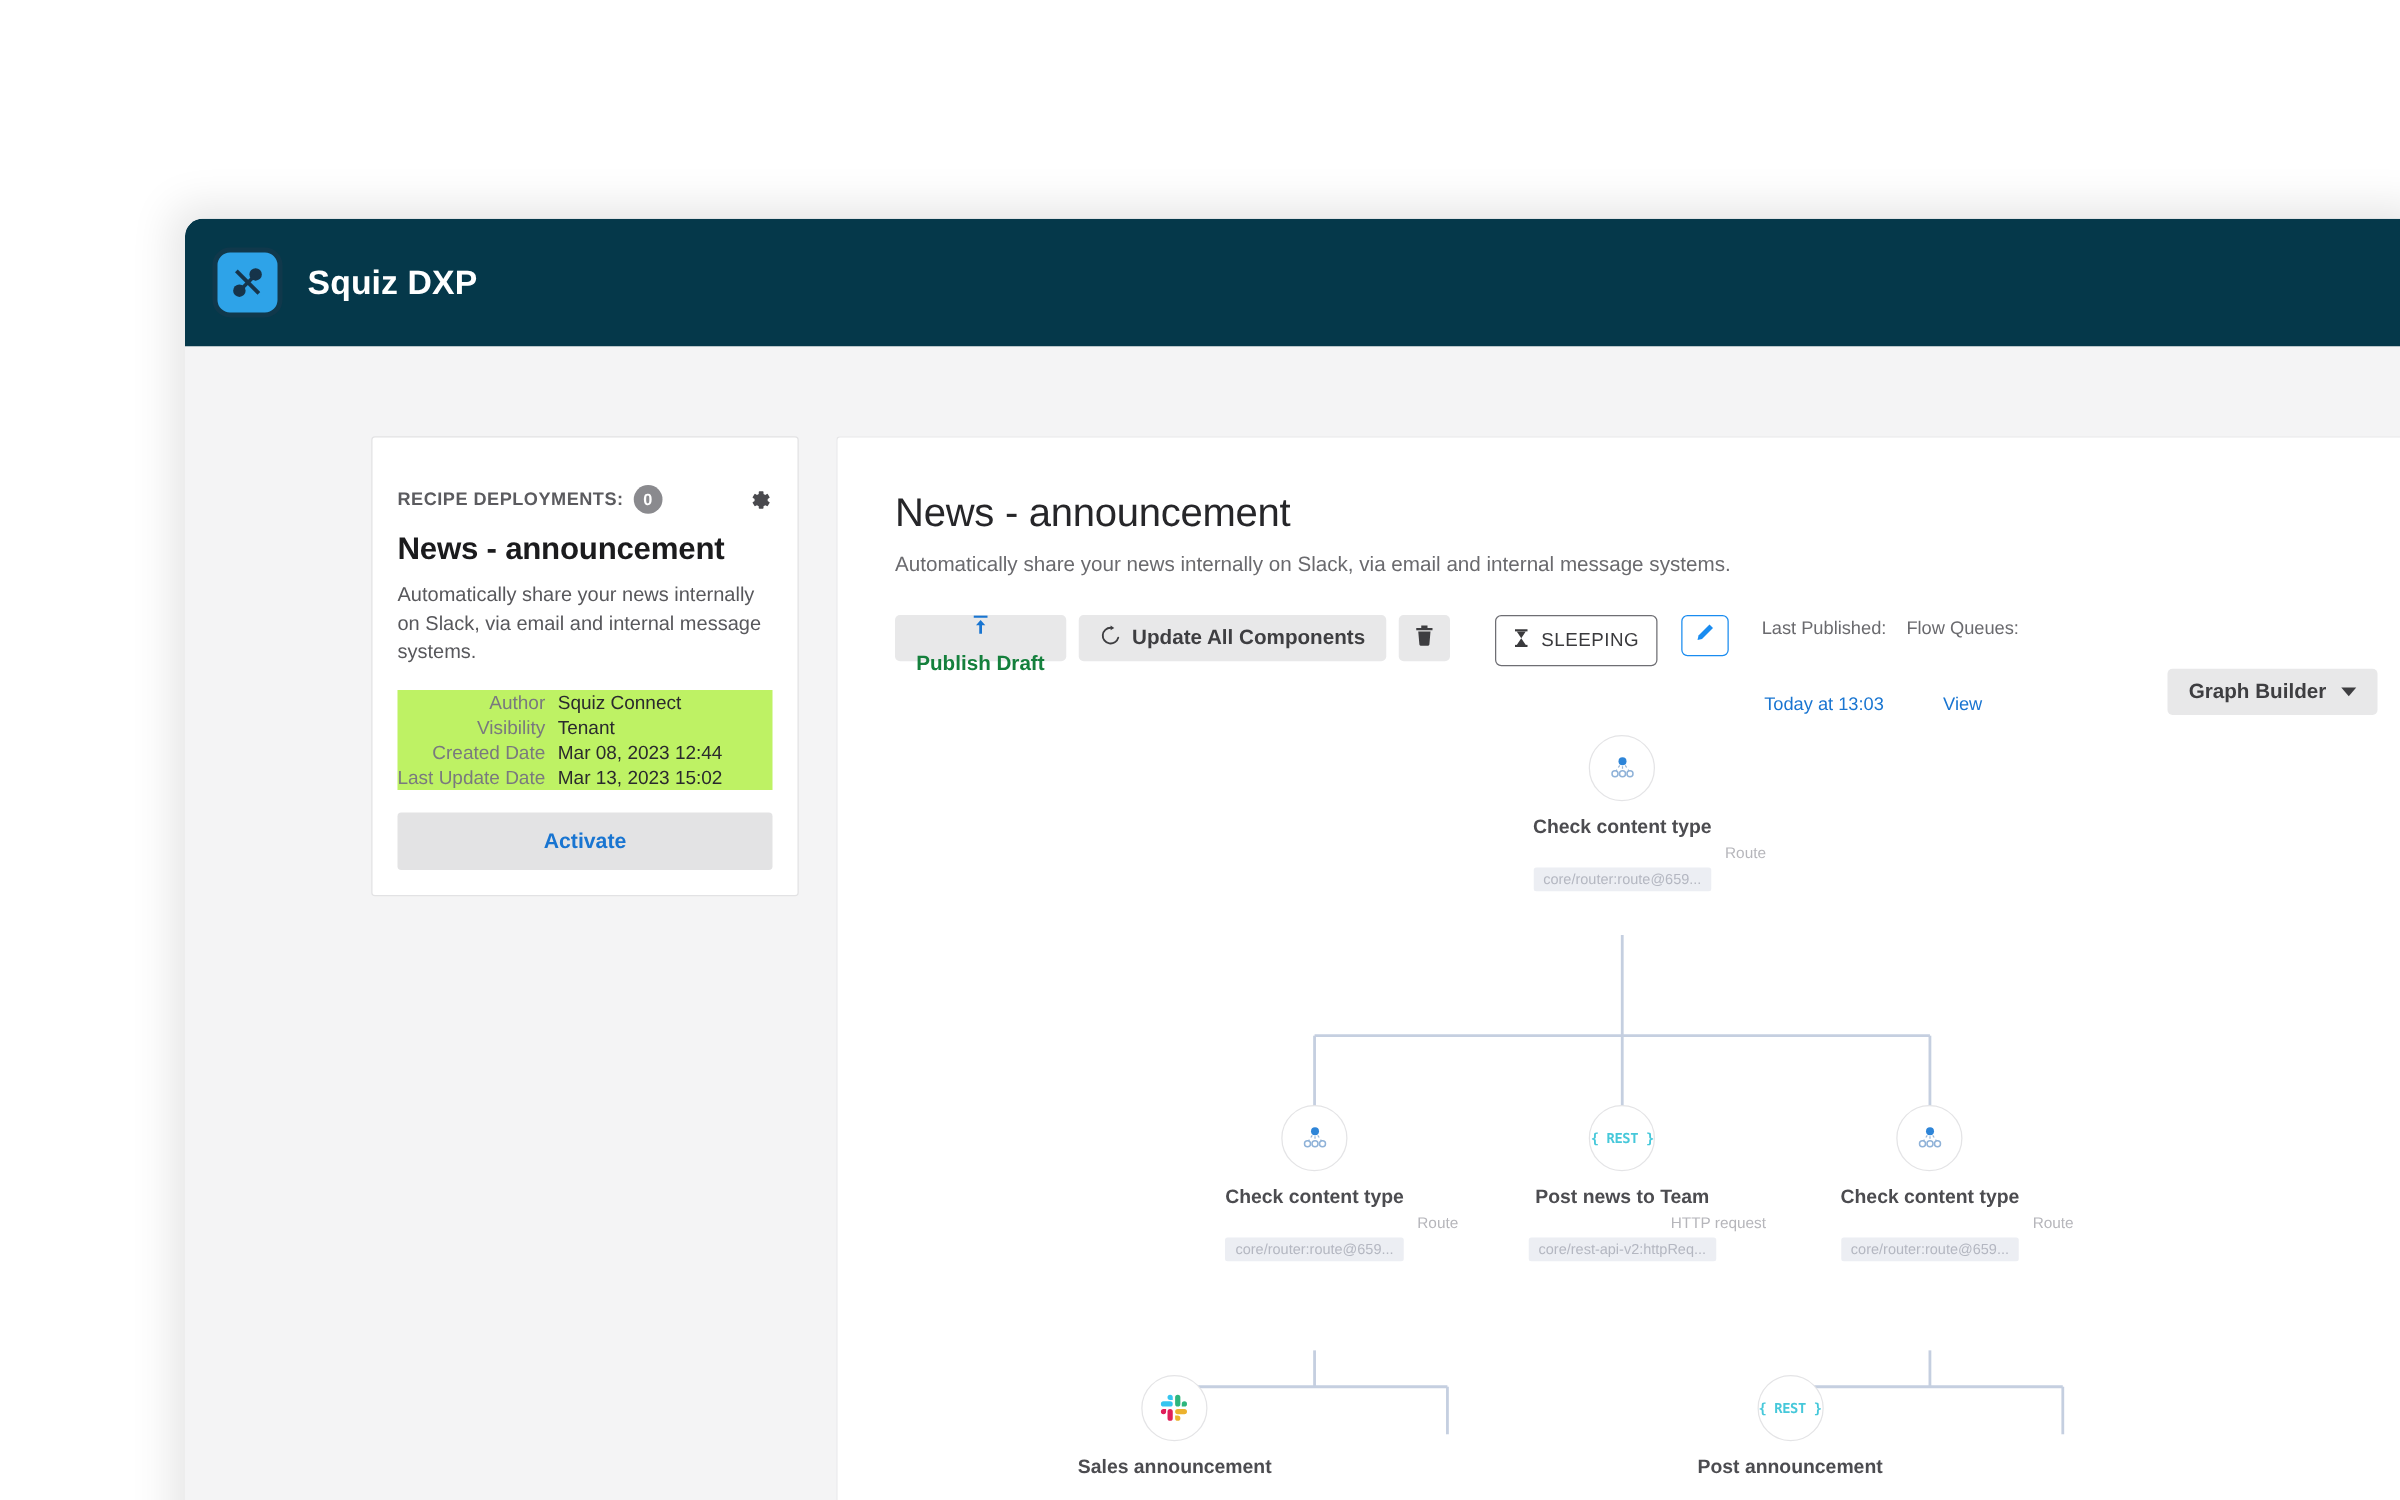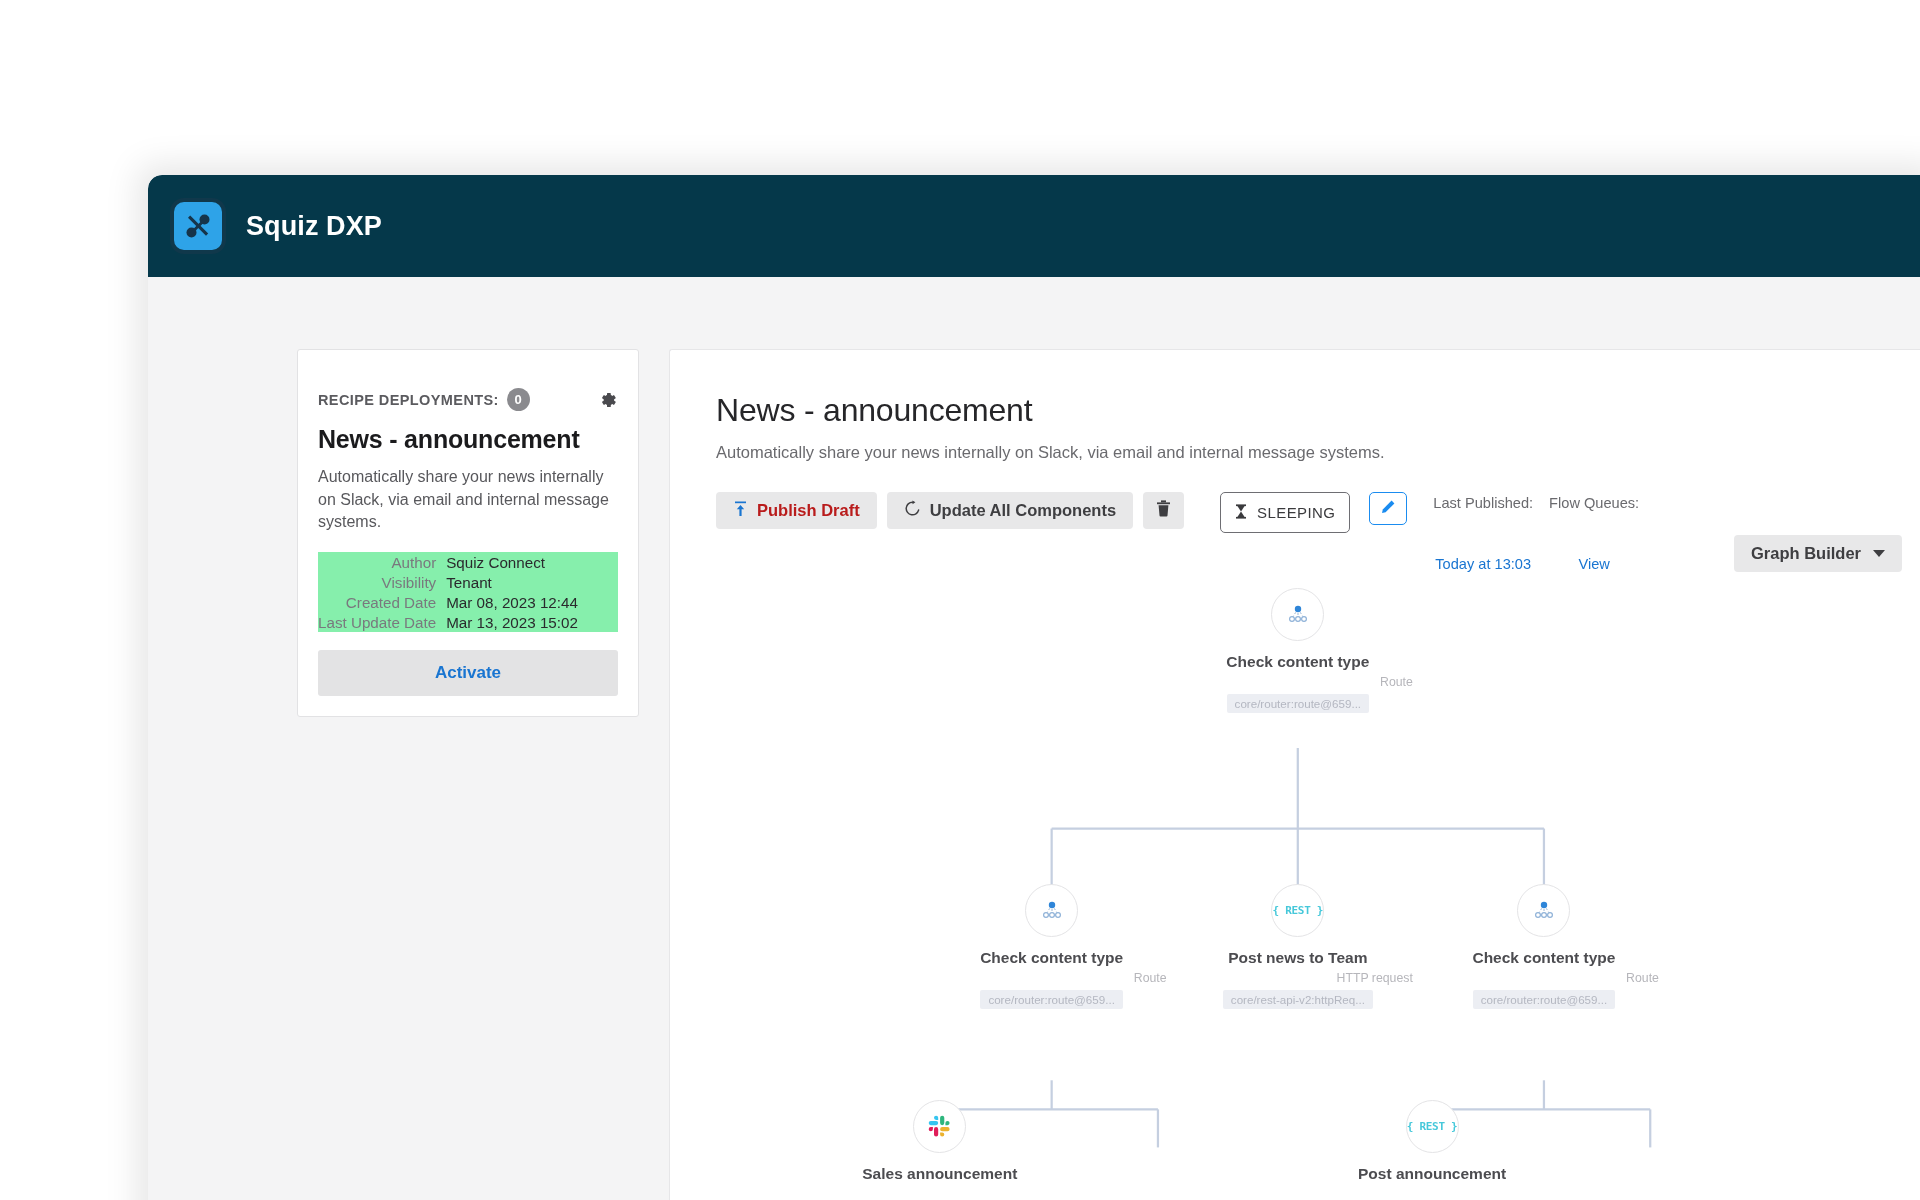--- a/index.html
+++ b/index.html
@@ -92,21 +92,21 @@
     margin-bottom: 12px;
     letter-spacing: -0.2px;
   }
   .card-desc {
     font-size: 16px;
     line-height: 1.42;
     color: #58585c;
     margin-bottom: 18px;
   }
   #meta-table {
-    background: #86efac;
+    background: #bef264;
     padding: 14px 16px 14px 0;
     width: 100%;
     border-collapse: collapse;
     margin-bottom: 18px;
   }
   #meta-table td { font-size: 15.2px; padding: 1.5px 0; vertical-align: top; }
   #meta-table td.k {
     color: #79797e; text-align: right; padding-right: 10px;
     white-space: nowrap; width: 1%;
   }
@@ -163,21 +163,21 @@
     display: inline-flex; align-items: center; gap: 9px;
     background: #e8e8e9;
     border: none; border-radius: 4px;
     padding: 0 17px; height: 37px;
     font-size: 16.5px; font-weight: 700;
     font-family: "Liberation Sans", sans-serif;
     color: #3e3e41;
     cursor: pointer;
     white-space: nowrap;
   }
-  .tb-btn.primary { color: #b91c1c; }
+  .tb-btn.primary { color: #15803d; flex-direction: column; }
   .tb-btn.icon-only { padding: 0 13px; }
   #status-badge {
     display: inline-flex; align-items: center; gap: 10px;
     border: 1.6px solid #6e6e73;
     border-radius: 5px;
     height: 41px;
     padding: 0 14px;
     font-size: 15px; font-weight: 400;
     color: #3a3a3d;
     letter-spacing: 0.4px;

